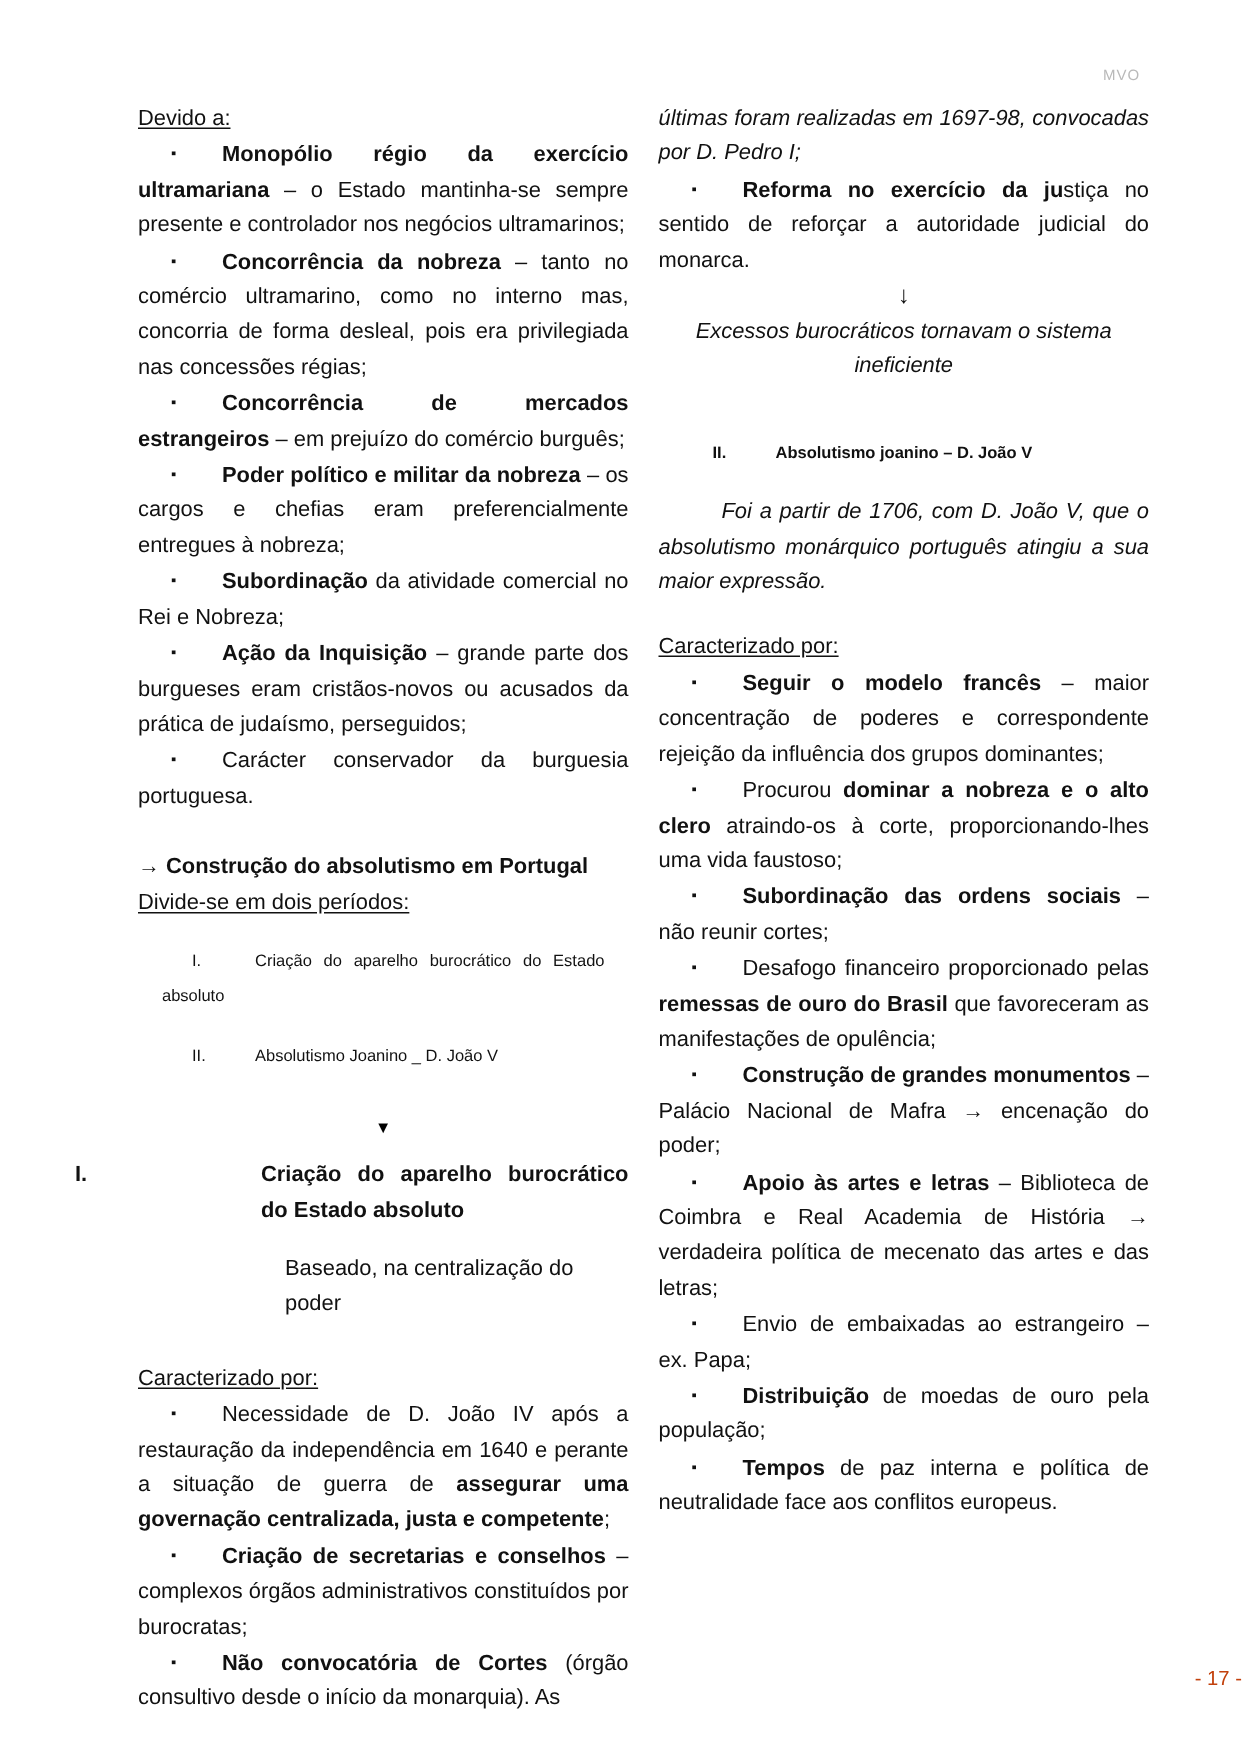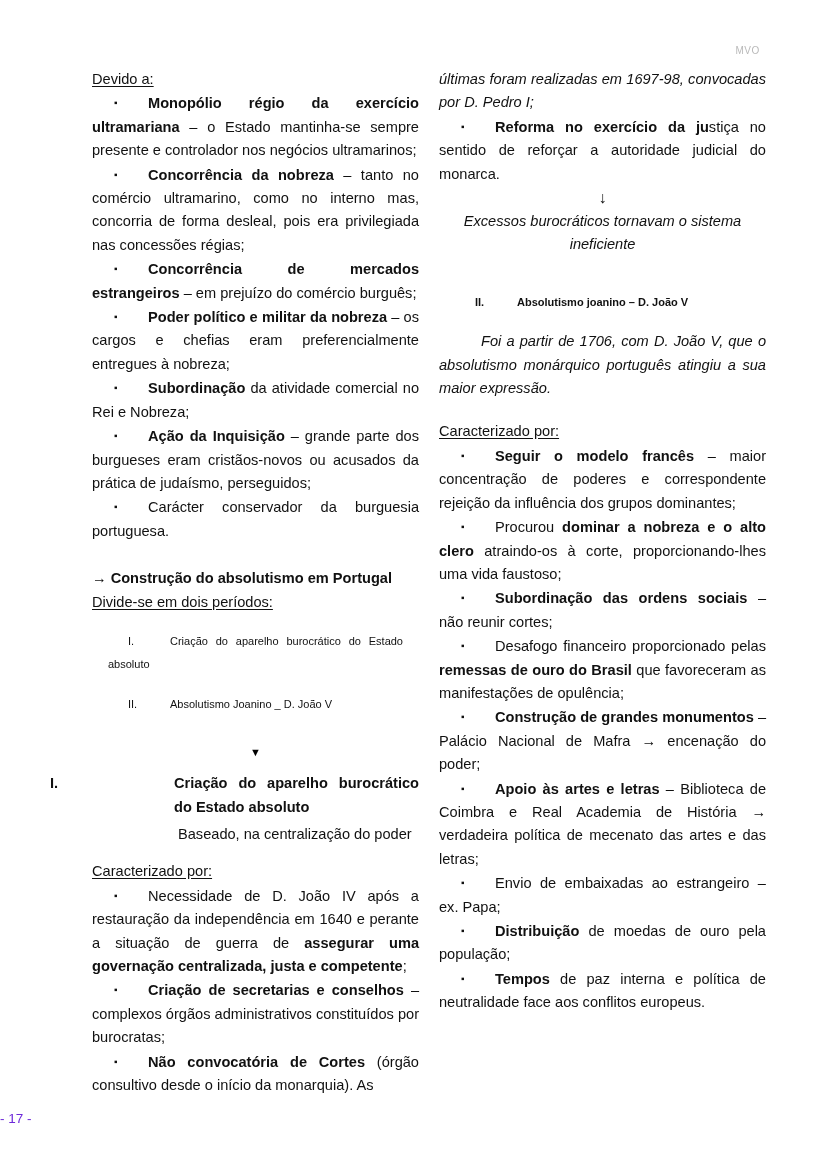--- a/index.html
+++ b/index.html
@@ -108,21 +108,21 @@
     text-align: justify;
     text-justify: inter-word;
   }
   .roman-block .num {
     display: inline-block;
     width: 62px;
   }
   .sub-line {
     font-size: 14.6px;
     line-height: 23.4px;
-    margin: 4px;
+    margin: 16px;
     padding-left: 82px;
   }
 
   
   .indent { text-indent: 42px; }
 
   .spacer-sm { height: 10px; }
   .spacer-md { height: 18px; }
   .spacer-lg { height: 24px; }
 
@@ -146,23 +146,23 @@
     font-weight: bold;
     margin: 0;
   }
 
   
   .footer {
     position: absolute;
     left: 0;
     right: 0;
     bottom: 44px;
-    text-align: left;
+    text-align: right;
     font-size: 13.5px;
-    color: #6d28d9;
+    color: #c2410c;
   }
 </style>
 </head>
 <body>
 
 <div class="page">
 
   <div class="watermark">MVO</div>
 
   <div class="columns">

